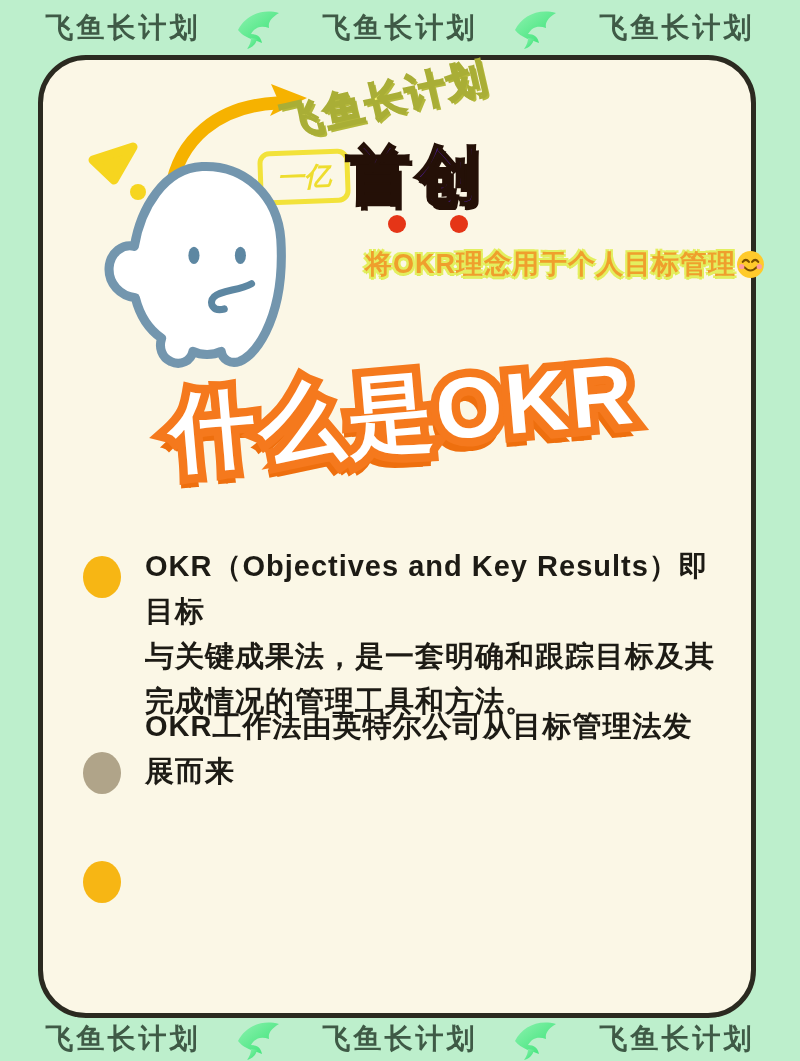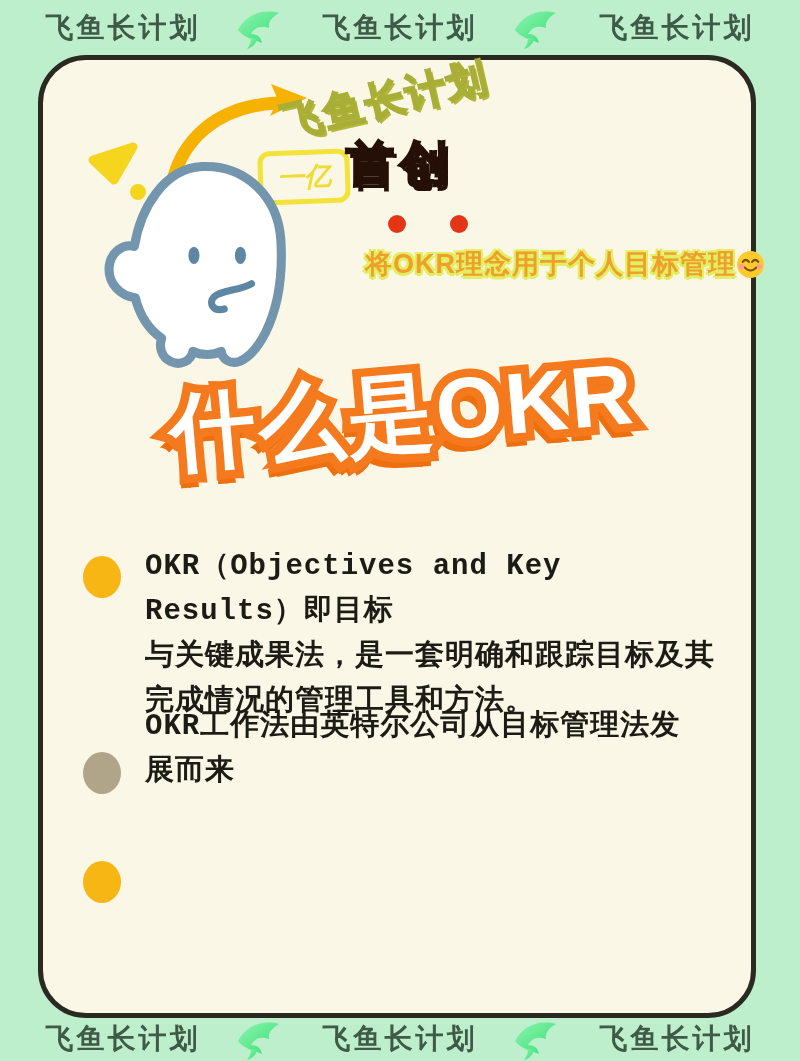--- a/index.html
+++ b/index.html
@@ -22,41 +22,41 @@
   .brand-note{position:absolute;left:240px;top:36px;transform:rotate(-13deg);transform-origin:left center;
               font-size:40px;font-weight:900;letter-spacing:2px;color:#f4f070;
               -webkit-text-stroke:2px #a9ae36;text-shadow:2px 3px 0 #b4b83c;}
   .badge{position:absolute;left:215px;top:90px;width:82px;height:44px;border:5px solid #f2e23a;
          border-radius:12px;display:flex;align-items:center;justify-content:center;transform:rotate(-2deg);}
   .badge span{font-size:27px;font-weight:900;color:#eedd2e;font-style:italic;}
   .exclaim{position:absolute;left:42px;top:82px;width:70px;height:62px;}
   .mascot{position:absolute;left:55px;top:92px;width:202px;height:218px;}
 
   
-  .headline{position:absolute;left:303px;top:72px;font-size:48px;font-weight:900;letter-spacing:6px;
+  .headline{position:absolute;left:303px;top:72px;font-size:64px;font-weight:900;letter-spacing:6px;
             color:#4c1d95;-webkit-text-stroke:2.5px #241007;text-shadow:4px 5px 0 #241007;}
   .em-dot{position:absolute;width:18px;height:18px;border-radius:50%;background:#e53517;top:155px;}
   .em-dot.d1{left:345px;}
   .em-dot.d2{left:407px;}
 
   
   .subheadline{position:absolute;left:322px;top:186px;font-size:27px;font-weight:800;color:#ef9f2d;
                letter-spacing:1px;white-space:nowrap;display:flex;align-items:center;gap:0;
                text-shadow:-2px -2px 0 #e3ef5f,2px -2px 0 #e3ef5f,-2px 2px 0 #e3ef5f,2px 2px 0 #e3ef5f,0 3px 0 #dcec55;}
   .smiley{width:29px;height:29px;flex:0 0 auto;}
 
   
   .title-wrap{position:absolute;left:60px;top:296px;width:600px;height:130px;transform:rotate(-5deg);}
   .title-layer{position:absolute;left:0;right:0;top:0;text-align:center;font-size:86px;font-weight:900;
                letter-spacing:3px;white-space:nowrap;}
   .title-back{color:#f5791d;-webkit-text-stroke:17px #f5791d;text-shadow:-8px 13px 0 #ee6f0e,0 13px 0 #ee6f0e;}
   .title-front{color:#ffffff;}
 
   
-  .bullet{position:absolute;left:40px;width:650px;display:flex;align-items:flex-start;font-family:Liberation Mono, monospace;}
+  .bullet{position:absolute;left:40px;width:650px;display:flex;align-items:flex-start;}
   .bullet .dot{width:38px;height:42px;border-radius:50%;flex:0 0 auto;margin-right:24px;margin-top:12px;}
   .bullet p{margin:0;font-size:29px;line-height:45px;font-weight:800;color:#1d1b15;
             letter-spacing:1px;white-space:pre-line;}
   .bullet.b1{top:484px;}
   .bullet.b2{top:644px;align-items:flex-end;}
   .bullet.b3{top:789px;}
 </style>
 </head>
 <body>
 

